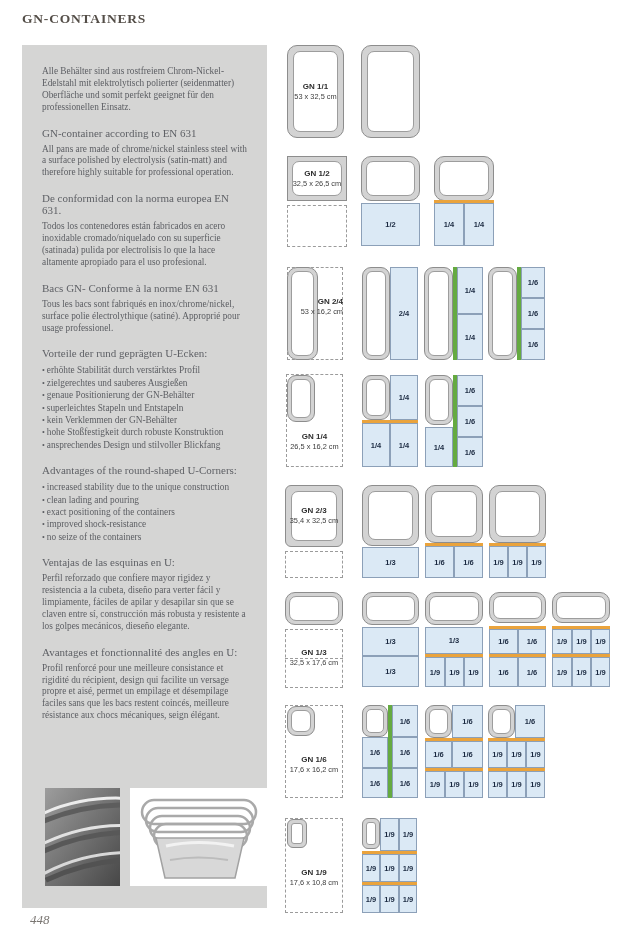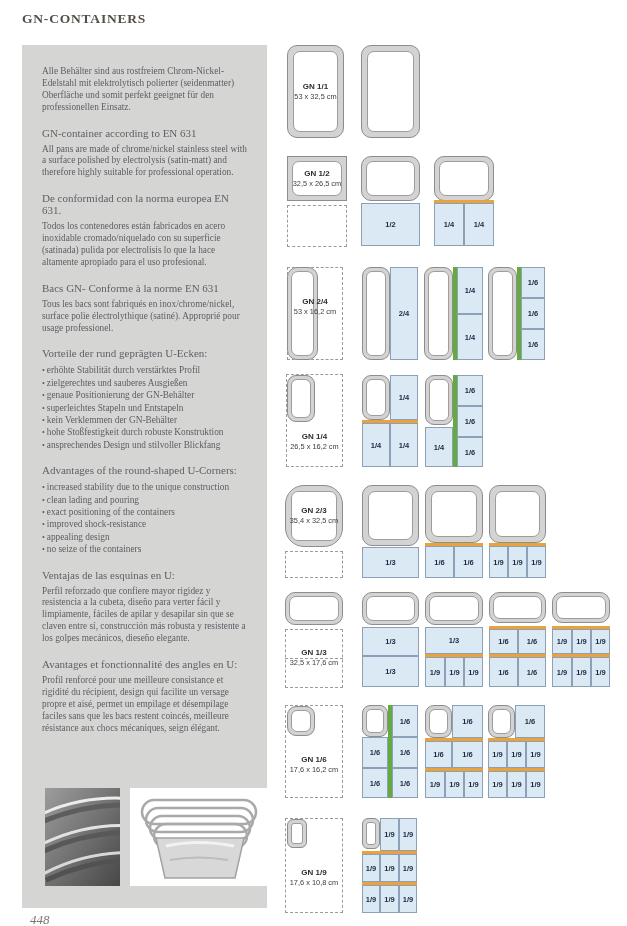--- a/index.html
+++ b/index.html
@@ -75,21 +75,20 @@
             <li>ansprechendes Design und stilvoller Blickfang</li>
           </ul>
         </div>
         <div class="sec">
           <div class="sec-h">Advantages of the round-shaped U-Corners:</div>
           <ul class="sec-ul">
             <li>increased stability due to the unique construction</li>
             <li>clean lading and pouring</li>
             <li>exact positioning of the containers</li>
             <li>improved shock-resistance</li>
-            <li>appealing design</li>
             <li>no seize of the containers</li>
           </ul>
         </div>
         <div class="sec">
           <div class="sec-h">Ventajas de las esquinas en U:</div>
           <div class="sec-p">Perfil reforzado que confiere mayor rigidez y resistencia a la cubeta, diseño para verter fácil y limpiamente, fáciles de apilar y desapilar sin que se claven entre sí, construcción más robusta y resistente a los golpes mecánicos, dieseño elegante.</div>
         </div>
         <div class="sec">
           <div class="sec-h">Avantages et fonctionnalité des angles en U:</div>
           <div class="sec-p">Profil renforcé pour une meilleure consistance et rigidité du récipient, design qui facilite un versage propre et aisé, permet un empilage et désempilage faciles sans que les bacs restent coincés, meilleure résistance aux chocs mécaniques, seign élégant.</div>
@@ -158,21 +157,21 @@
       <div class="pan" style="left: 434px; top: 156px; width: 60px; height: 45px; border-radius: 10px;">
         <div class="pan-in" style="inset: 4px; border-radius: 7px;"></div>
       </div>
       <div class="hl" style="left: 434px; top: 200px; width: 60px;"></div>
       <div class="cell" style="left: 434px; top: 203px; width: 30px; height: 43px;">1/4</div>
       <div class="cell" style="left: 464px; top: 203px; width: 30px; height: 43px;">1/4</div>
       <div class="dashbox" style="left: 287px; top: 267px; width: 56px; height: 93px;"></div>
       <div class="pan" style="left: 287px; top: 267px; width: 31px; height: 93px; border-radius: 10px;">
         <div class="pan-in" style="inset: 3px; border-radius: 7px;"></div>
       </div>
-      <div class="freelbl" style="left: 287px; top: 297px; width: 56px;">
+      <div class="freelbl" style="left: 287px; top: 297px; width: 56px; align-items: flex-end;">
         <span class="pl1">GN 2/4</span>
         <span class="pl2">53 x 16,2 cm</span>
       </div>
       <div class="pan" style="left: 362px; top: 267px; width: 28px; height: 93px; border-radius: 9px;">
         <div class="pan-in" style="inset: 3px; border-radius: 6px;"></div>
       </div>
       <div class="cell" style="left: 390px; top: 267px; width: 28px; height: 93px;">2/4</div>
       <div class="pan" style="left: 424px; top: 267px; width: 29px; height: 93px; border-radius: 9px;">
         <div class="pan-in" style="inset: 3px; border-radius: 6px;"></div>
       </div>
@@ -202,21 +201,21 @@
       <div class="cell" style="left: 362px; top: 423px; width: 28px; height: 44px;">1/4</div>
       <div class="cell" style="left: 390px; top: 423px; width: 28px; height: 44px;">1/4</div>
       <div class="pan" style="left: 425px; top: 375px; width: 28px; height: 50px; border-radius: 9px;">
         <div class="pan-in" style="inset: 3px; border-radius: 6px;"></div>
       </div>
       <div class="cell" style="left: 425px; top: 427px; width: 28px; height: 40px;">1/4</div>
       <div class="vl" style="left: 453px; top: 375px; height: 92px;"></div>
       <div class="cell" style="left: 457px; top: 375px; width: 26px; height: 31px;">1/6</div>
       <div class="cell" style="left: 457px; top: 406px; width: 26px; height: 31px;">1/6</div>
       <div class="cell" style="left: 457px; top: 437px; width: 26px; height: 30px;">1/6</div>
-      <div class="pan" style="left: 285px; top: 485px; width: 58px; height: 62px; border-radius: 19px;">
+      <div class="pan" style="left: 285px; top: 485px; width: 58px; height: 62px; border-radius: 6px;">
         <div class="pan-in" style="inset: 5px; border-radius: 7px;"></div>
         <div class="pan-lb">
           <span class="pl1">GN 2/3</span>
           <span class="pl2">35,4 x 32,5 cm</span>
         </div>
       </div>
       <div class="dashbox" style="left: 285px; top: 551px; width: 58px; height: 27px;"></div>
       <div class="pan" style="left: 362px; top: 485px; width: 57px; height: 61px; border-radius: 10px;">
         <div class="pan-in" style="inset: 5px; border-radius: 7px;"></div>
       </div>

